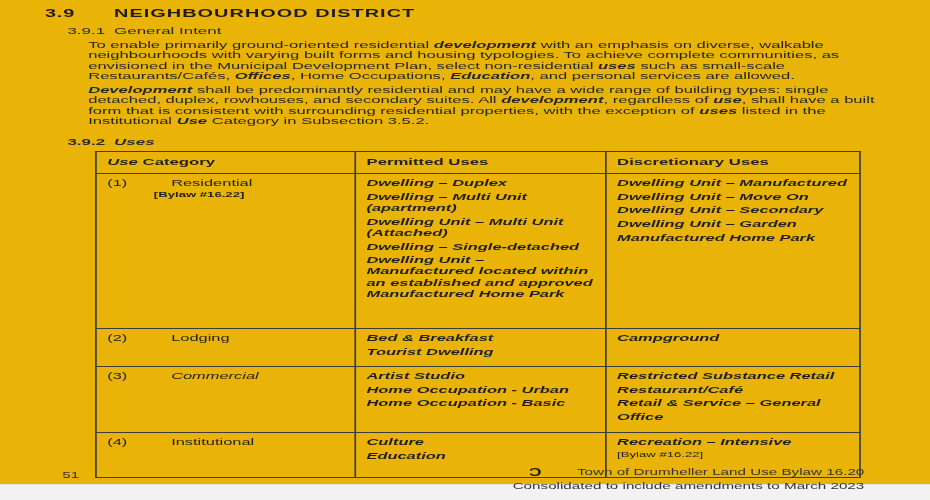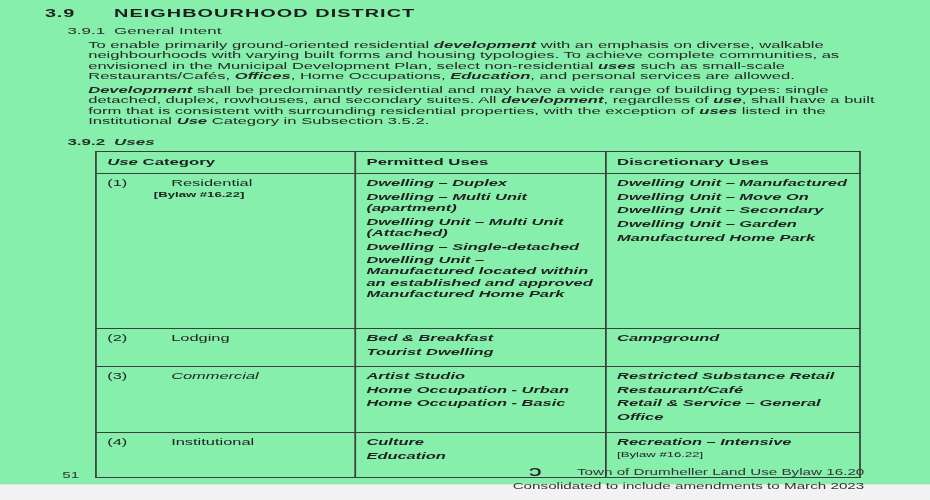--- a/index.html
+++ b/index.html
@@ -1,19 +1,19 @@
 <!DOCTYPE html>
 <html><head>
 <meta charset="utf-8">
 <style>
   html,body{margin:0;padding:0;}
   .viewport{
     position:relative;
     width:930px;height:500px;
-    background:#86efac;
+    background:#eab308;
     overflow:hidden;
     font-family:"Liberation Sans", sans-serif;
     color:#222;
   }
   
   .scale-wrap{
     position:absolute;top:0;left:0;
     width:538px;height:500px;
     transform:scale(1.7286,1);
     transform-origin:0 0;

